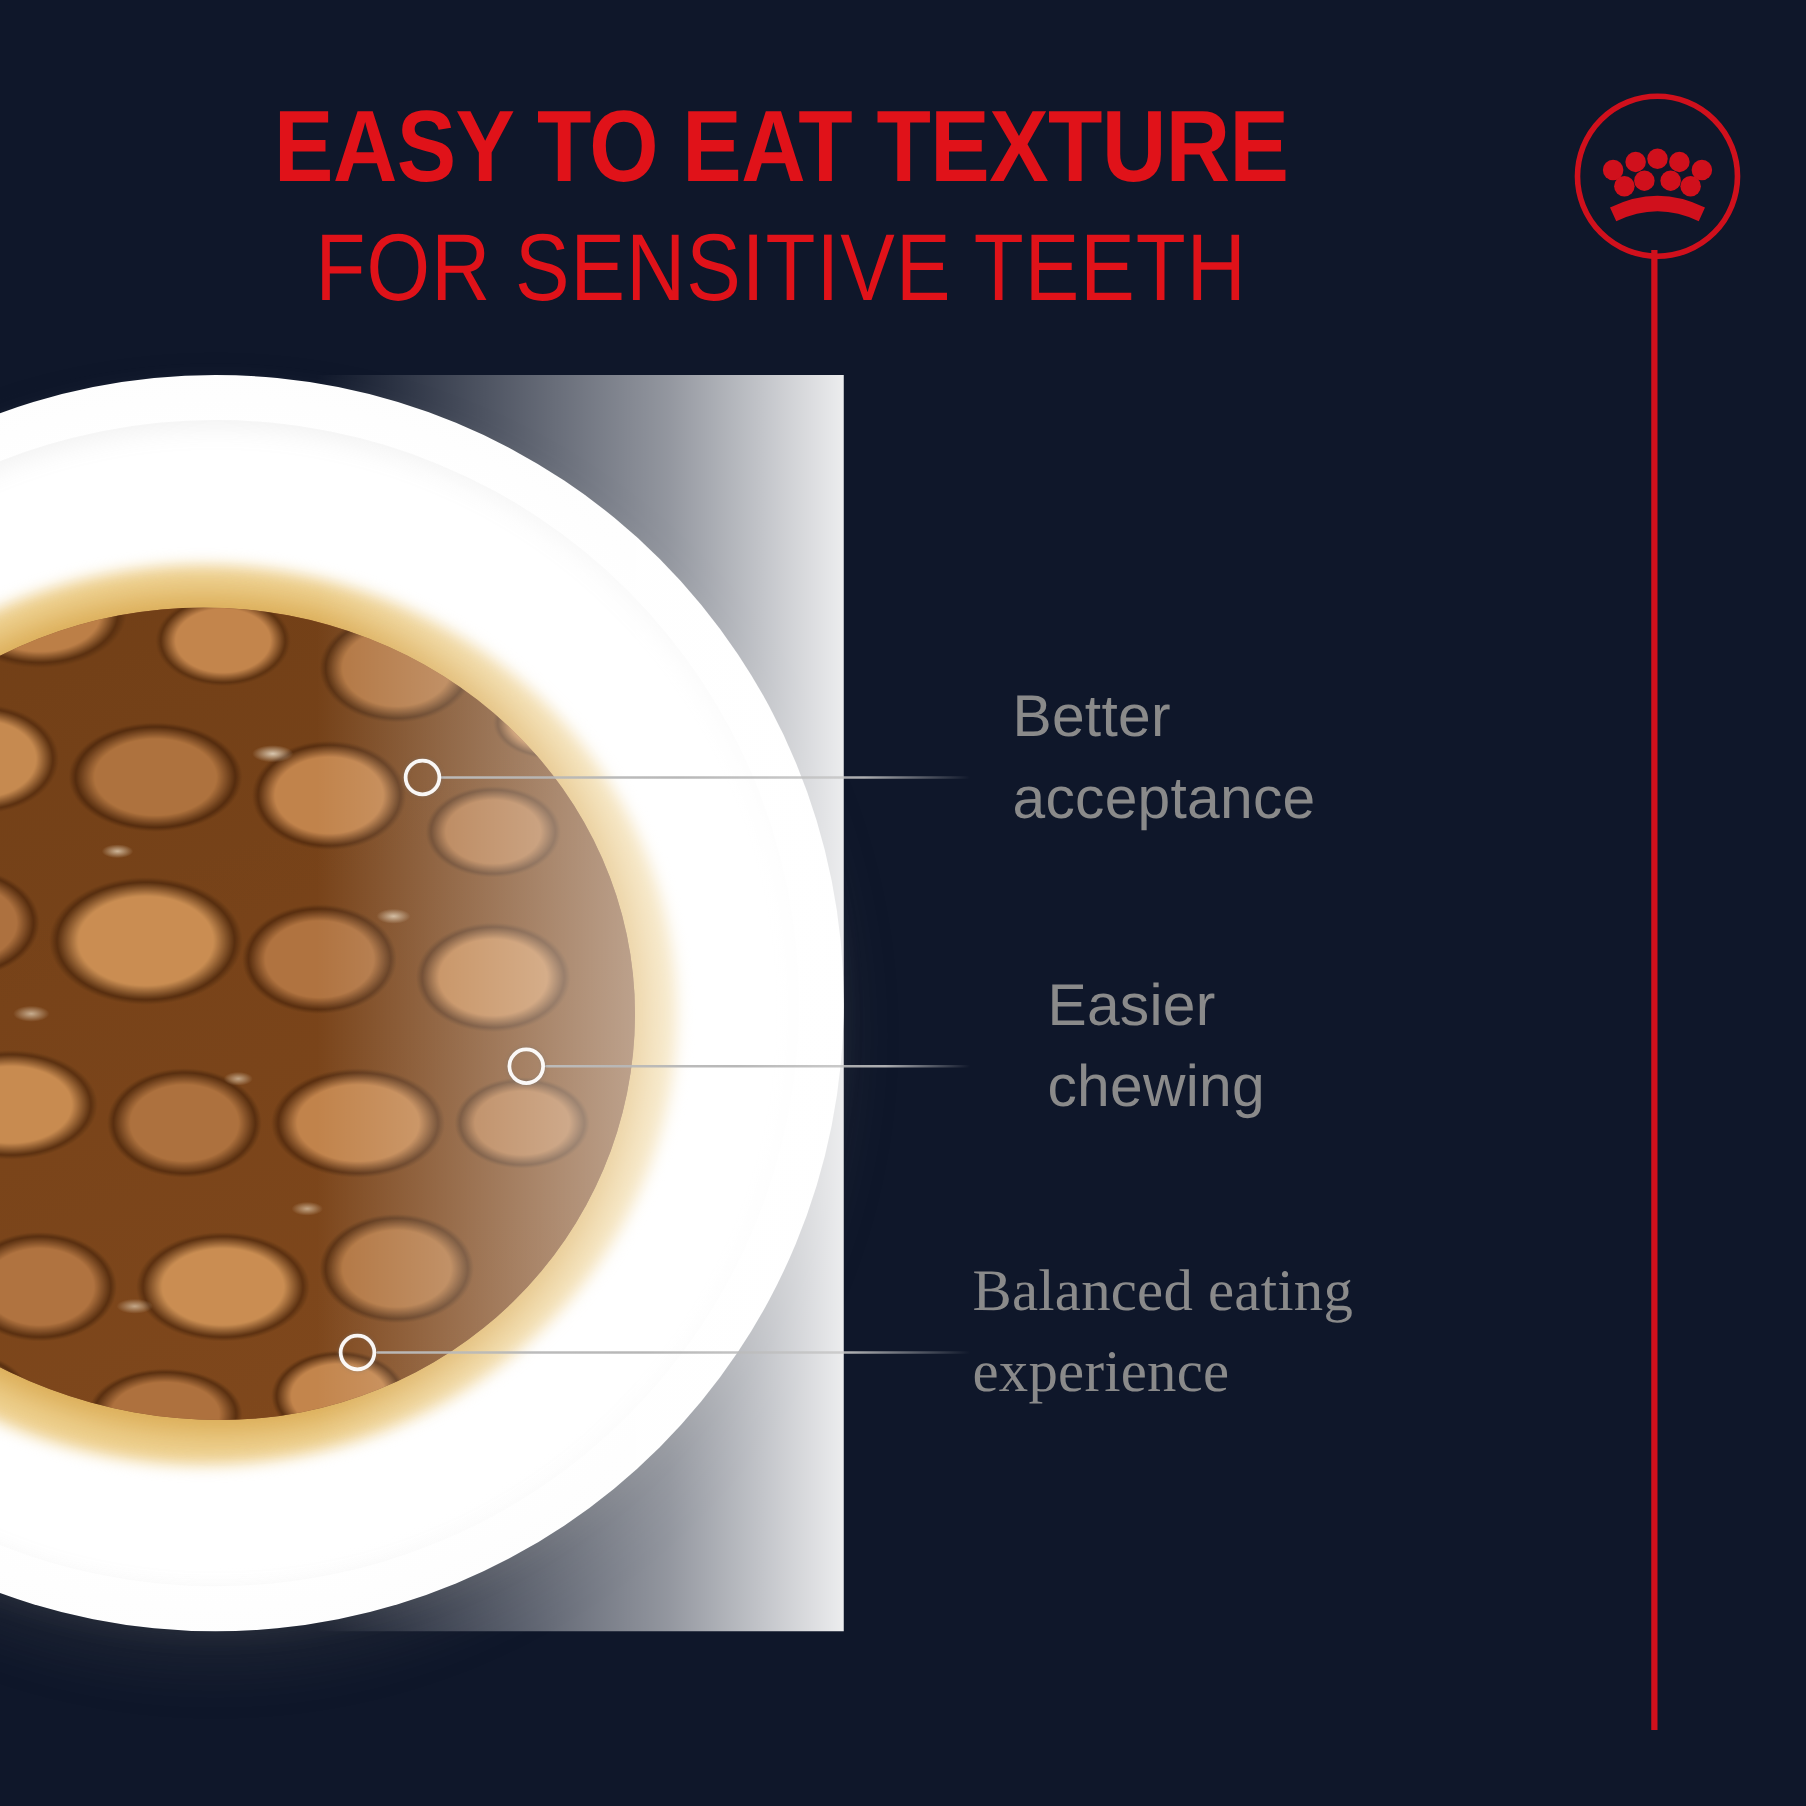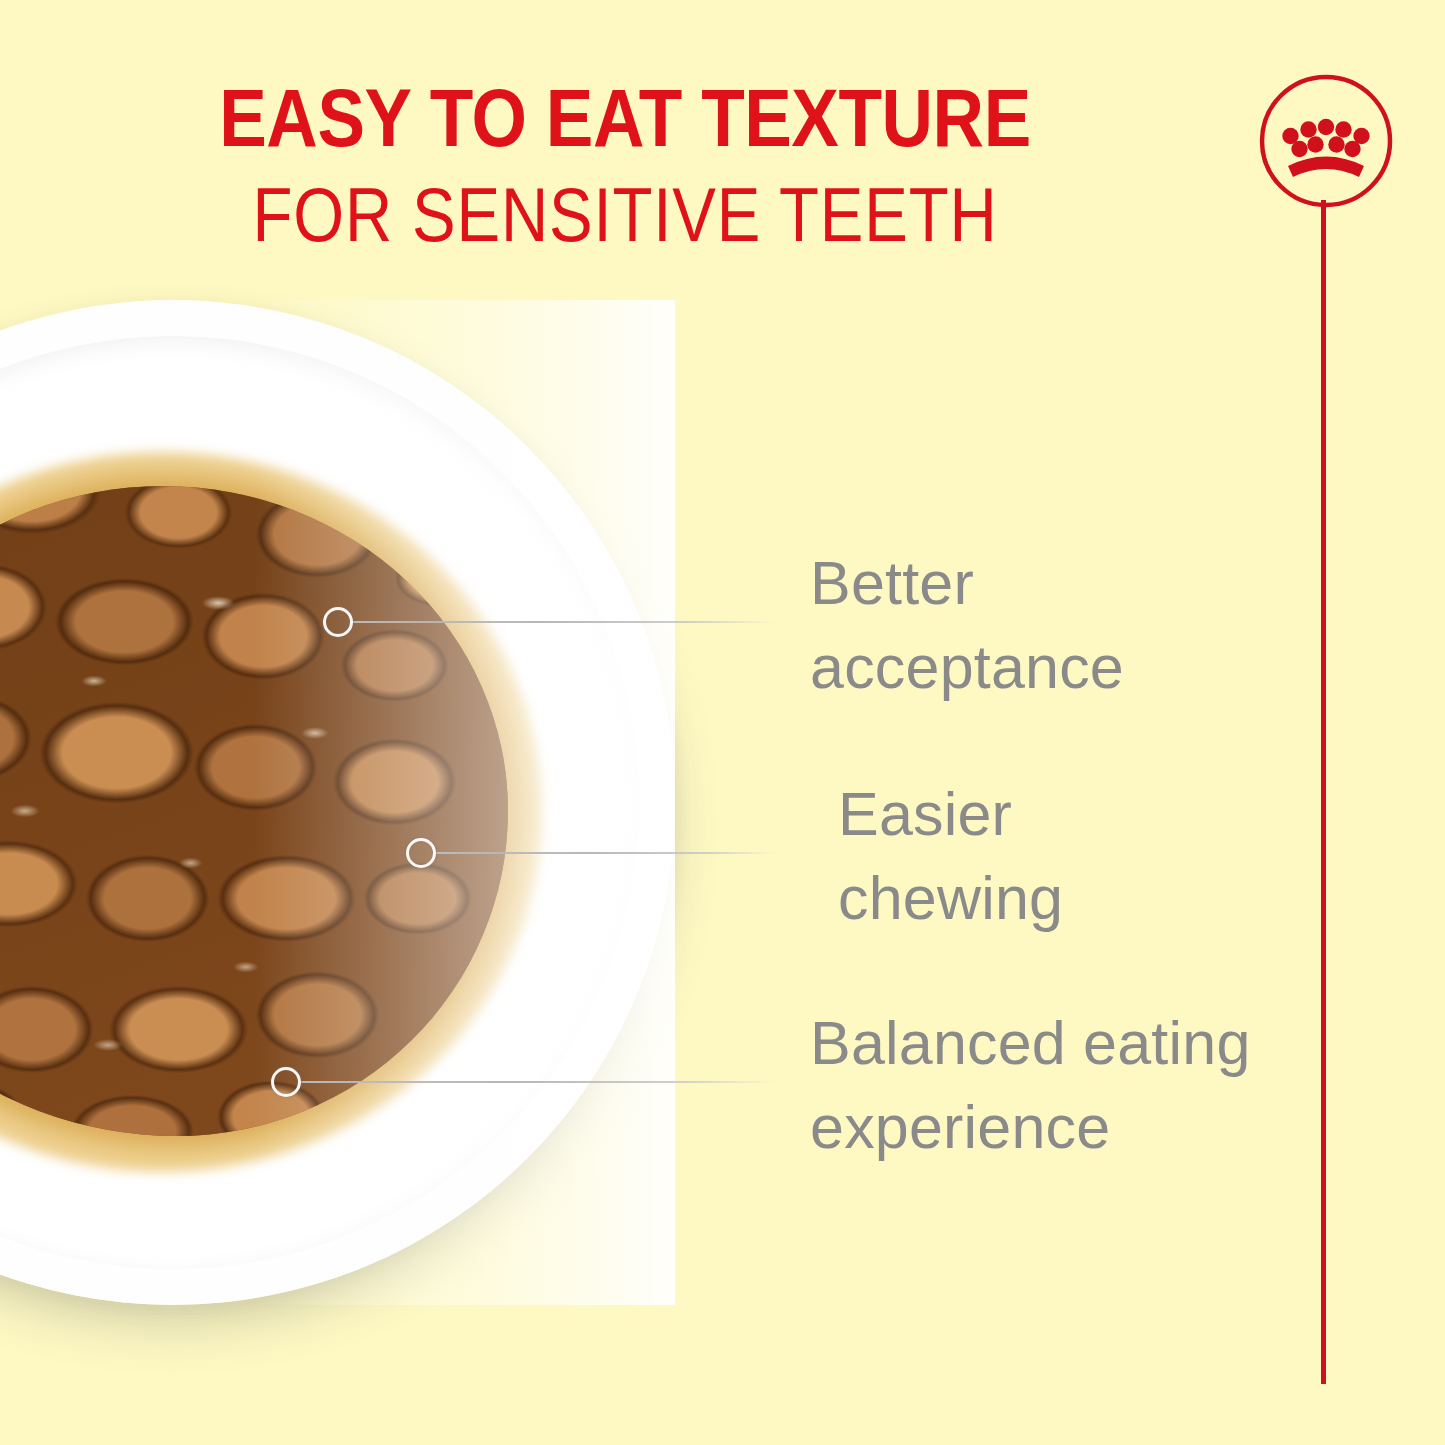--- a/index.html
+++ b/index.html
@@ -7,21 +7,21 @@
     padding: 0;
     background: #ffffff;
   }
   body {
     font-family: "Liberation Sans", sans-serif;
   }
   #stage {
     position: relative;
     width: 1445px;
     height: 1445px;
-    background: #fef9c3;
+    background: #0f172a;
     overflow: hidden;
   }
 
   
   #headline-block {
     position: absolute;
     left: 0;
     top: 80px;
     width: 1250px;
     text-align: center;
@@ -210,21 +210,21 @@
     height: 30px;
     border-radius: 50%;
     border: 3px solid rgba(255,255,255,0.95);
     box-shadow: 0 0 3px rgba(120,120,120,0.55), inset 0 0 2px rgba(130,130,130,0.4);
     box-sizing: border-box;
   }
   .callout-text {
     position: absolute;
     font-family: "Liberation Sans", sans-serif;
     font-weight: 400;
-    font-size: 61px;
+    font-size: 47px;
     line-height: 1.38;
     color: #8a8a8a;
     letter-spacing: 0.2px;
     white-space: pre-line;
   }
 </style>
 </head>
 <body>
 
 <div id="stage">
@@ -267,16 +267,16 @@
   <div class="callout-text" style="left:810px; top:541px; width:440px;">Better
 acceptance</div>
 
   <div class="callout-line" style="left:436px; top:852px; width:340px;"></div>
   <div class="callout-ring" style="left:406px; top:838px;"></div>
   <div class="callout-text" style="left:810px; top:772px; width:440px;margin-left:28px;">Easier
 chewing</div>
 
   <div class="callout-line" style="left:301px; top:1081px; width:475px;"></div>
   <div class="callout-ring" style="left:271px; top:1067px;"></div>
-  <div class="callout-text" style="left:810px; top:1001px; width:460px;">Balanced eating
+  <div class="callout-text" style="left:778px; top:1001px; width:460px;font-family:Liberation Serif, serif;">Balanced eating
 experience</div>
 
 </div>
 
 </body></html>

